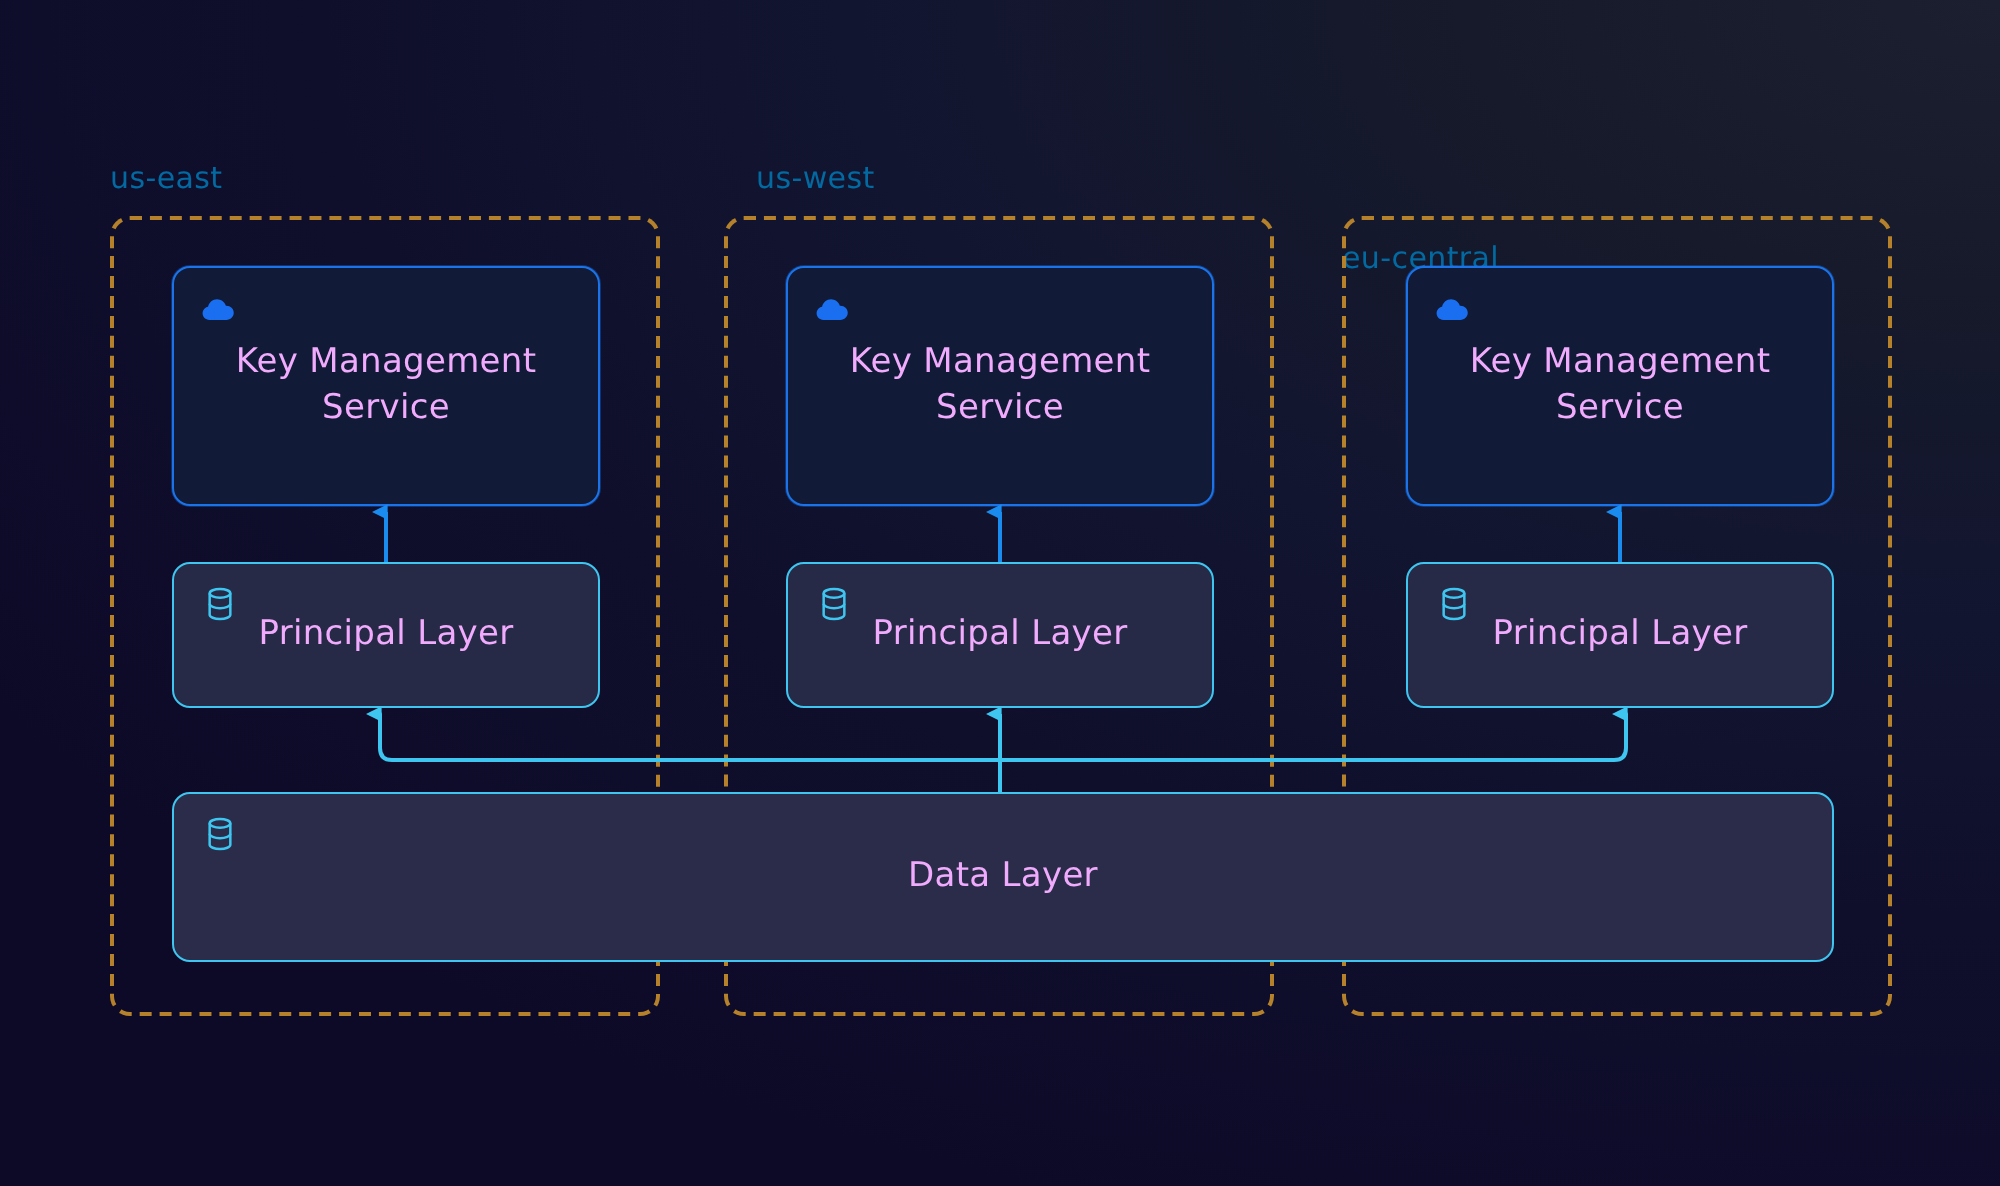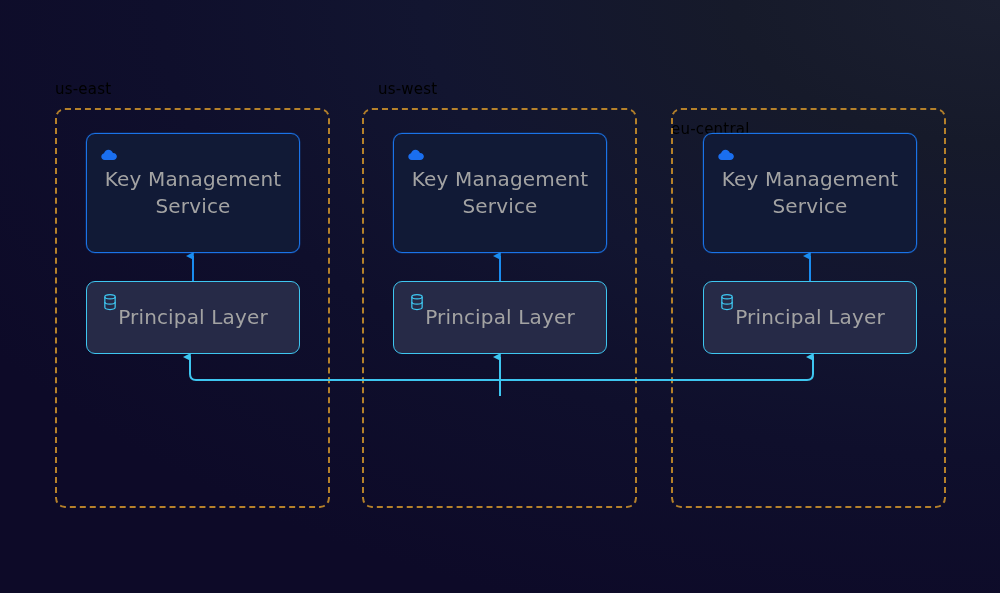--- a/index.html
+++ b/index.html
@@ -14,38 +14,38 @@
 
   
   .region-box {
     position:absolute;
     border:2px dashed #b5812a;
     border-radius:10px;
     background:transparent;
   }
   .region-label {
     position:absolute;
-    color:#000000;
+    color:#0369a1;
     font-size:15px;
     letter-spacing:.2px;
     white-space:nowrap;
   }
 
   
   .node {
     position:absolute;
     border-radius:9px;
     display:flex;
     align-items:center;
     justify-content:center;
     text-align:center;
   }
   .node-label {
-    color:#a3a3a3;
-    font-size:20px;
+    color:#f0abfc;
+    font-size:17px;
     line-height:1.35;
     letter-spacing:.15px;
     pointer-events:none;
     padding:0 8px;
   }
   .kms {
     border:1.6px solid #1a73e8;
     background:#111a36;
     box-shadow:0 0 0 0.5px rgba(26,115,232,.35);
   }
@@ -144,20 +144,30 @@
     <span class="icon-slot">
       <svg width="20" height="20" viewBox="0 0 24 24" fill="none" stroke="#3ec6f0" stroke-width="1.5">
         <ellipse cx="12" cy="5.6" rx="6.2" ry="2.6"></ellipse>
         <path d="M5.8 5.6v12.8c0 1.44 2.78 2.6 6.2 2.6s6.2-1.16 6.2-2.6V5.6"></path>
         <path d="M5.8 11.9c0 1.44 2.78 2.6 6.2 2.6s6.2-1.16 6.2-2.6"></path>
       </svg>
     </span>
     <span class="node-label">Principal Layer</span>
   </div>
 
+  <div class="node dlayer" style="left:86px; top:396px; width:831px; height:85px;">
+    <span class="icon-slot">
+      <svg width="20" height="20" viewBox="0 0 24 24" fill="none" stroke="#3ec6f0" stroke-width="1.5">
+        <ellipse cx="12" cy="5.6" rx="6.2" ry="2.6"></ellipse>
+        <path d="M5.8 5.6v12.8c0 1.44 2.78 2.6 6.2 2.6s6.2-1.16 6.2-2.6V5.6"></path>
+        <path d="M5.8 11.9c0 1.44 2.78 2.6 6.2 2.6s6.2-1.16 6.2-2.6"></path>
+      </svg>
+    </span>
+    <span class="node-label">Data Layer</span>
+  </div>
 
   <svg class="conn">
     <defs>
       <marker id="ah-blue" markerWidth="9" markerHeight="9" refX="4.3" refY="7.6" orient="auto" markerUnits="userSpaceOnUse">
         <path d="M4.3 0.6 L8.2 8.4 L0.4 8.4 Z" fill="#1a8cf0"></path>
       </marker>
       <marker id="ah-cyan" markerWidth="9" markerHeight="9" refX="4.3" refY="7.6" orient="auto" markerUnits="userSpaceOnUse">
         <path d="M4.3 0.6 L8.2 8.4 L0.4 8.4 Z" fill="#3ec6f0"></path>
       </marker>
     </defs>

